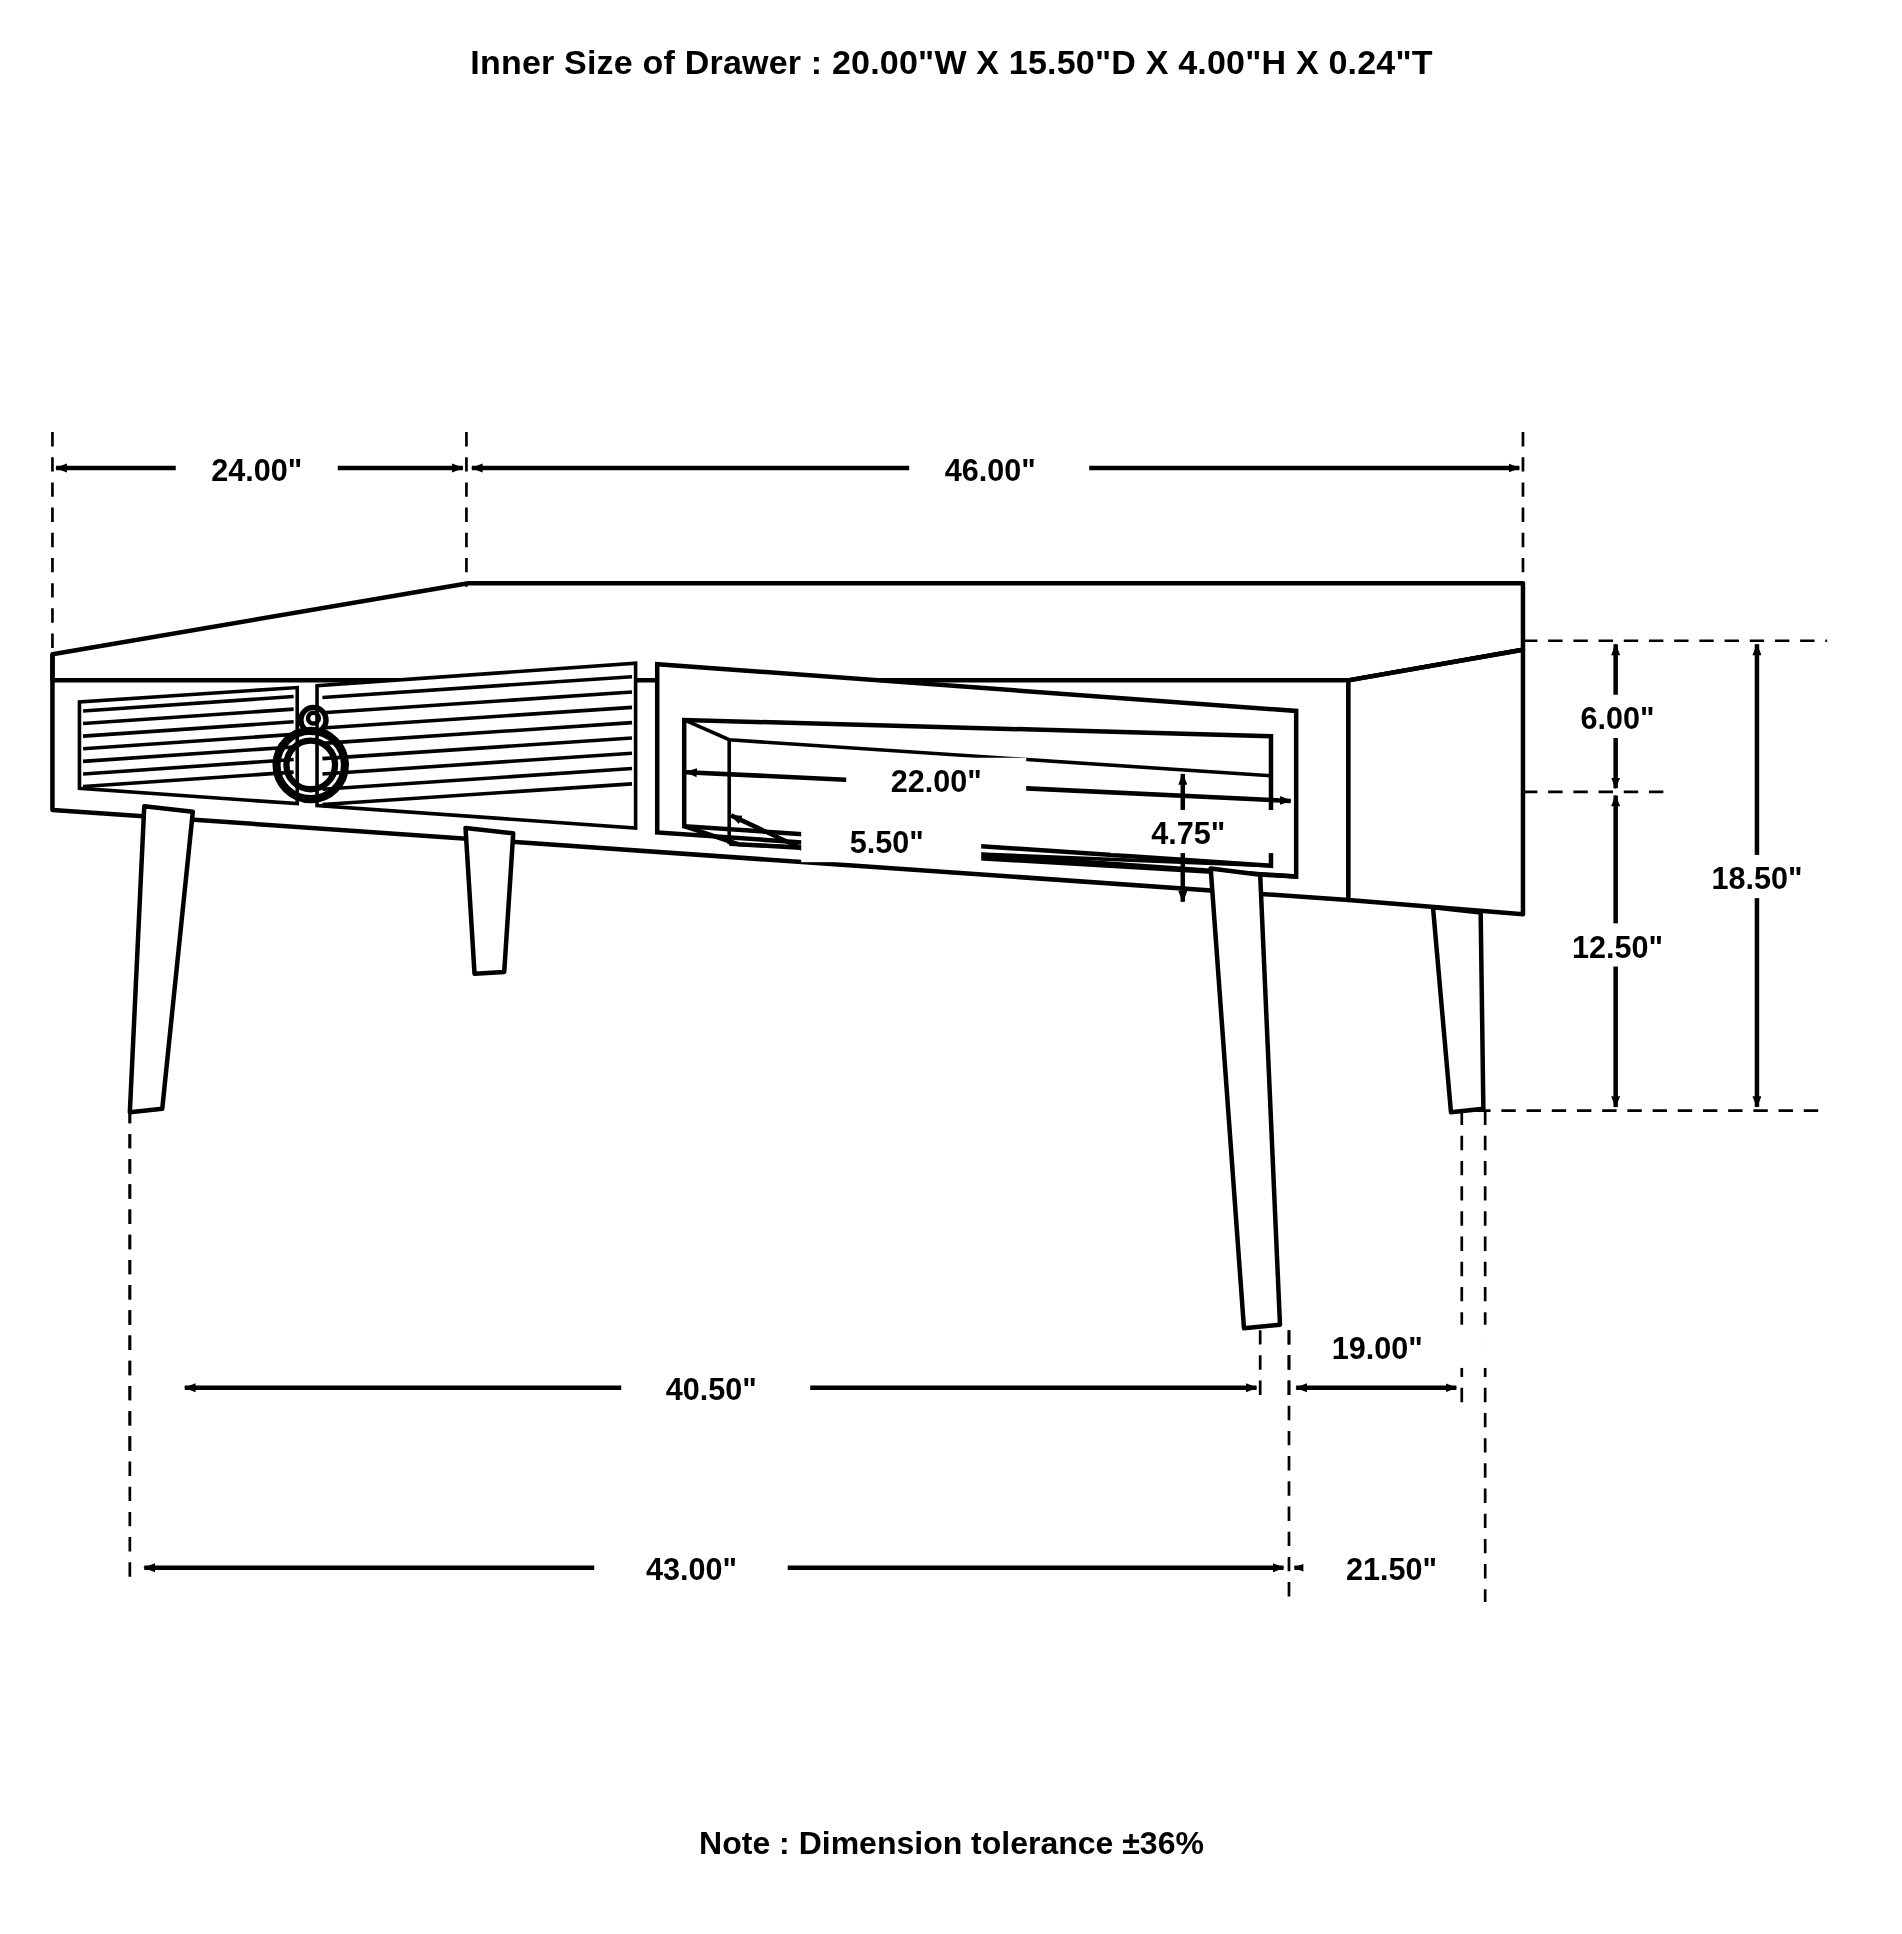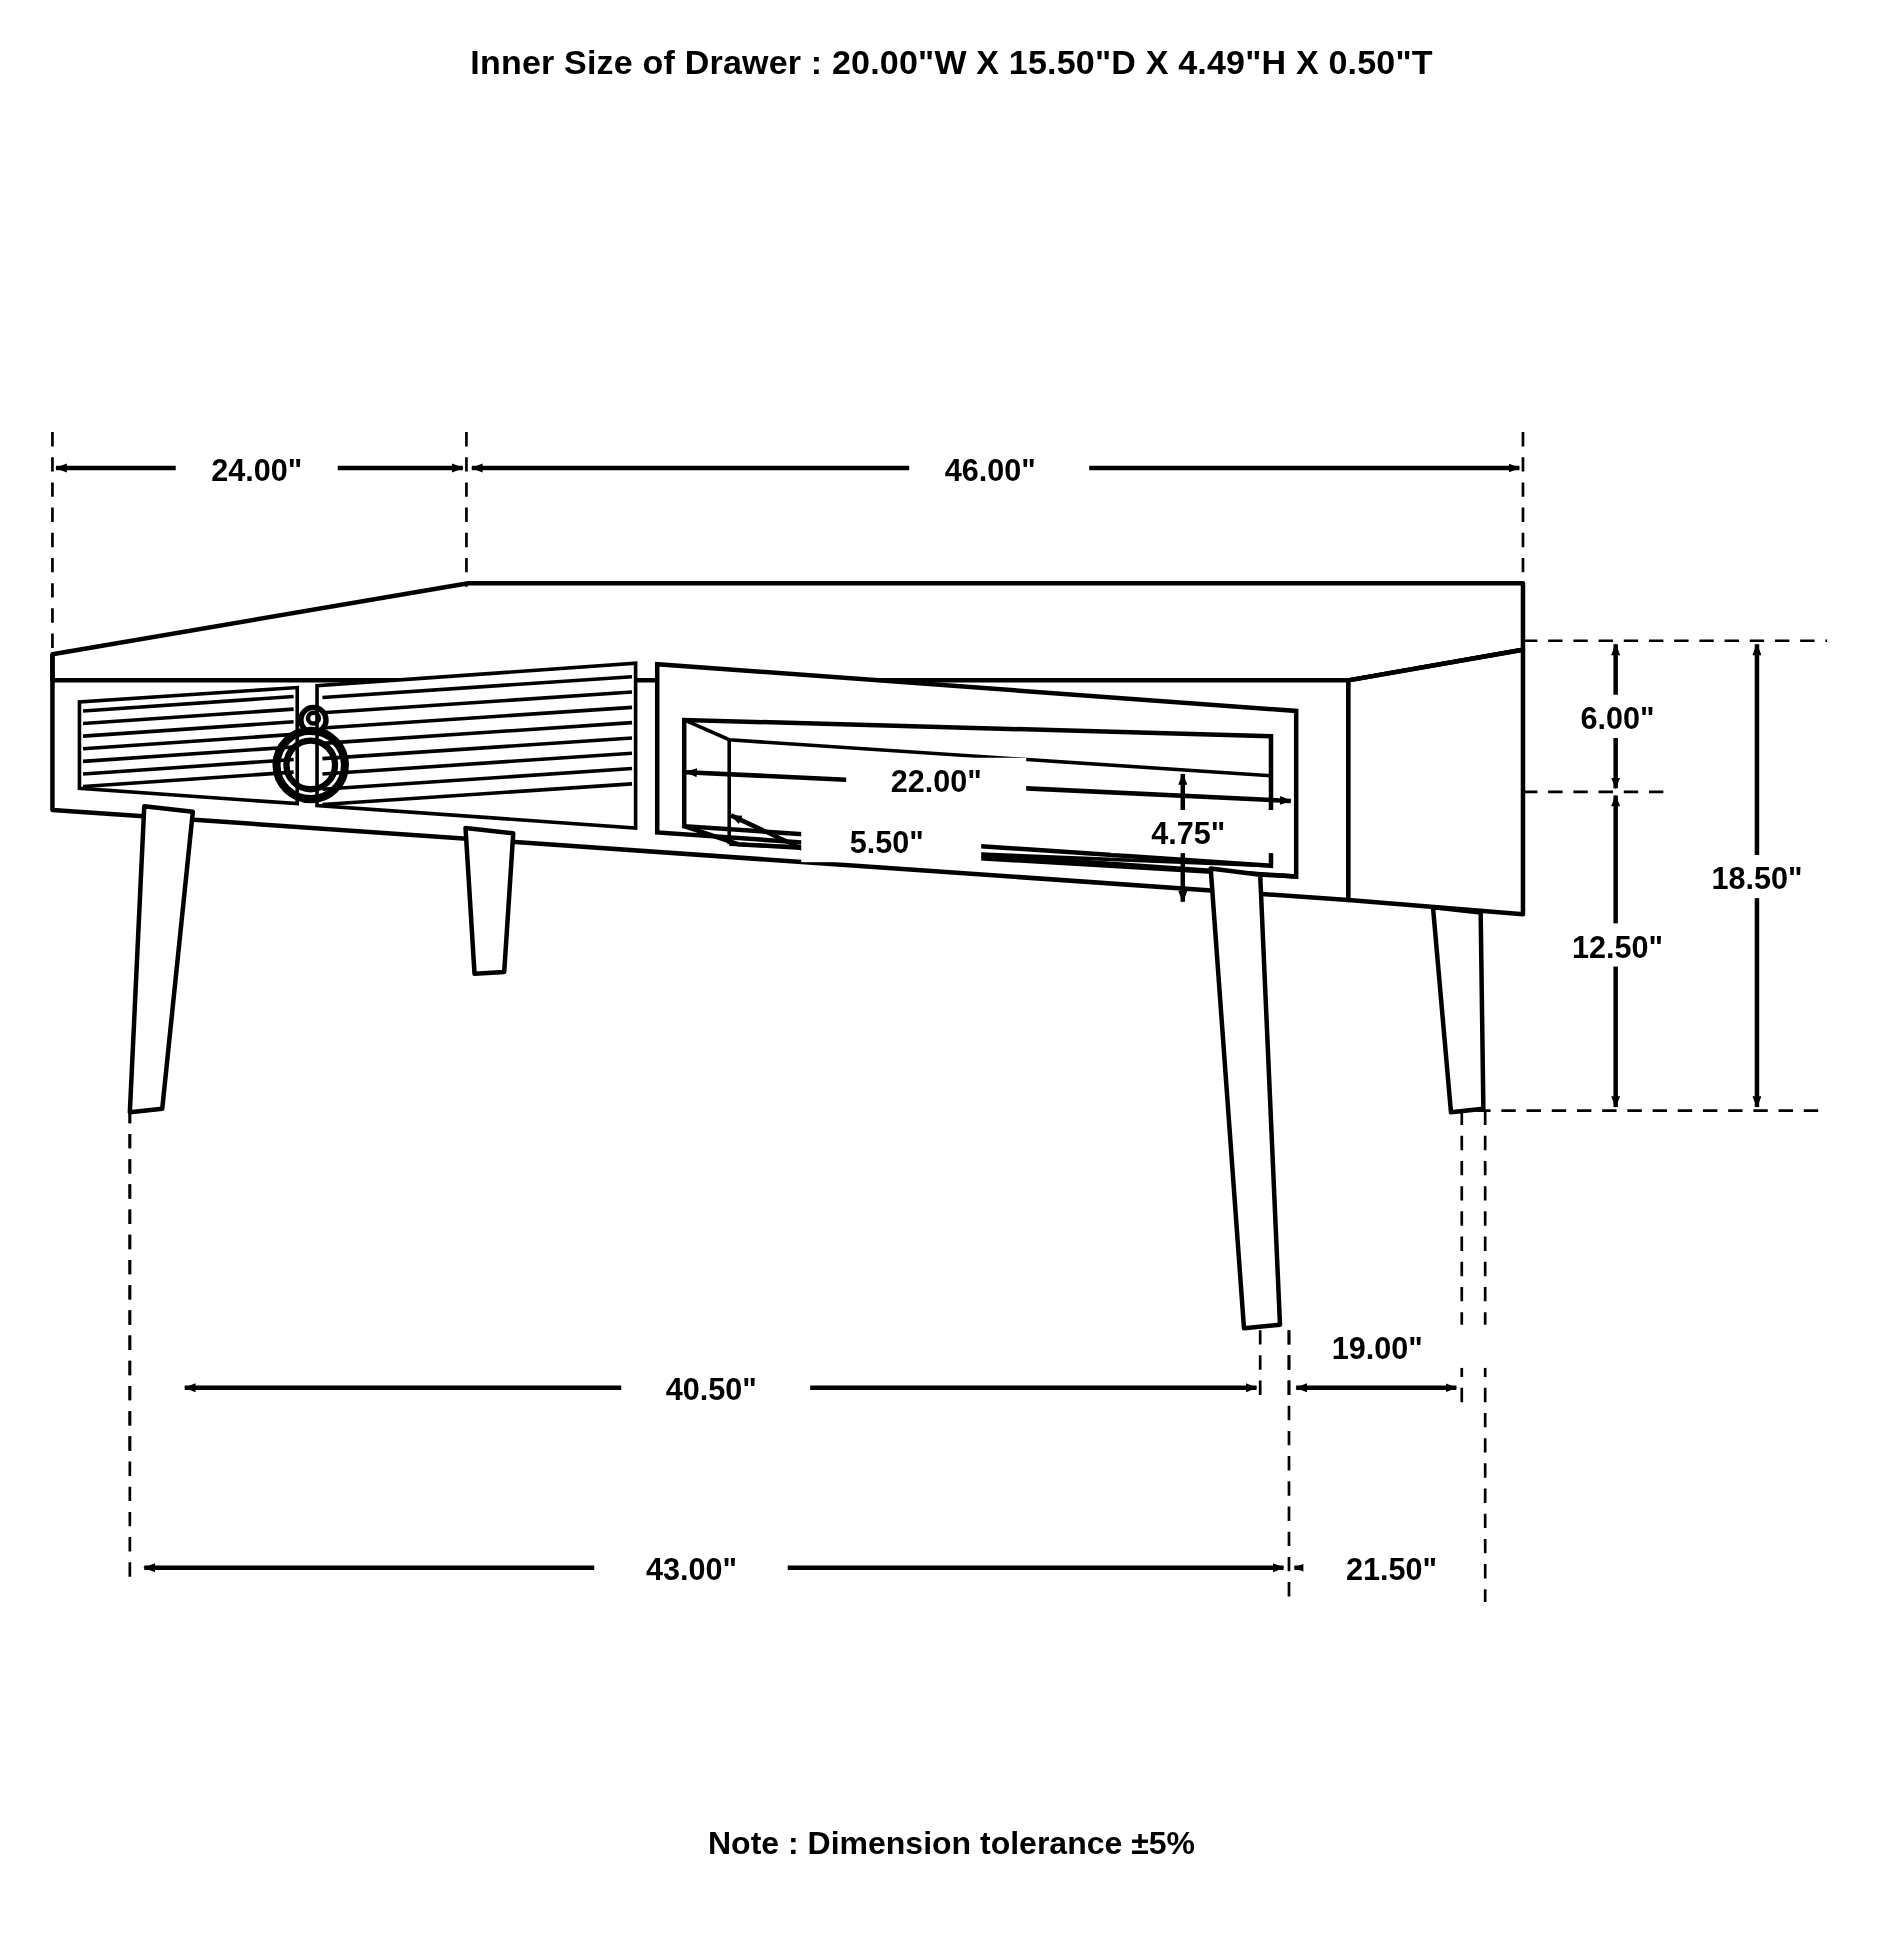--- a/index.html
+++ b/index.html
@@ -52,21 +52,21 @@
     font-size: 34px;
     font-weight: bold;
     fill: #000;
   }
 </style>
 </head>
 <body>
 
 <div id="stage">
 
-  <div class="title">Inner Size of Drawer : 20.00"W X 15.50"D X 4.49"H X 0.50"T</div>
+  <div class="title">Inner Size of Drawer : 20.00"W X 15.50"D X 4.00"H X 0.24"T</div>
 
   <svg class="drawing" viewBox="0 0 2114 2149">
     <defs>
       <marker id="arrHead" markerWidth="14" markerHeight="14" refX="12" refY="5" orient="auto" markerUnits="userSpaceOnUse">
         <path d="M0,0 L13,5 L0,10 z" fill="#000"></path>
       </marker>
       <marker id="arrTail" markerWidth="14" markerHeight="14" refX="1" refY="5" orient="auto" markerUnits="userSpaceOnUse">
         <path d="M13,0 L0,5 L13,10 z" fill="#000"></path>
       </marker>
     </defs>
@@ -228,16 +228,16 @@
     </g>
 
     <g>
       <line x1="1438" y1="1742" x2="1644" y2="1742" stroke="#000" stroke-width="5" marker-start="url(#arrTail)" marker-end="url(#arrHead)"></line>
       <rect x="1448" y="1718" width="200" height="48" fill="#fff"></rect>
       <text class="dimlabel" x="1546" y="1756" text-anchor="middle">21.50"</text>
     </g>
 
   </svg>
 
-  <div class="note">Note : Dimension tolerance ±5%</div>
+  <div class="note">Note : Dimension tolerance ±36%</div>
 
 </div>
 
 
 </body></html>

